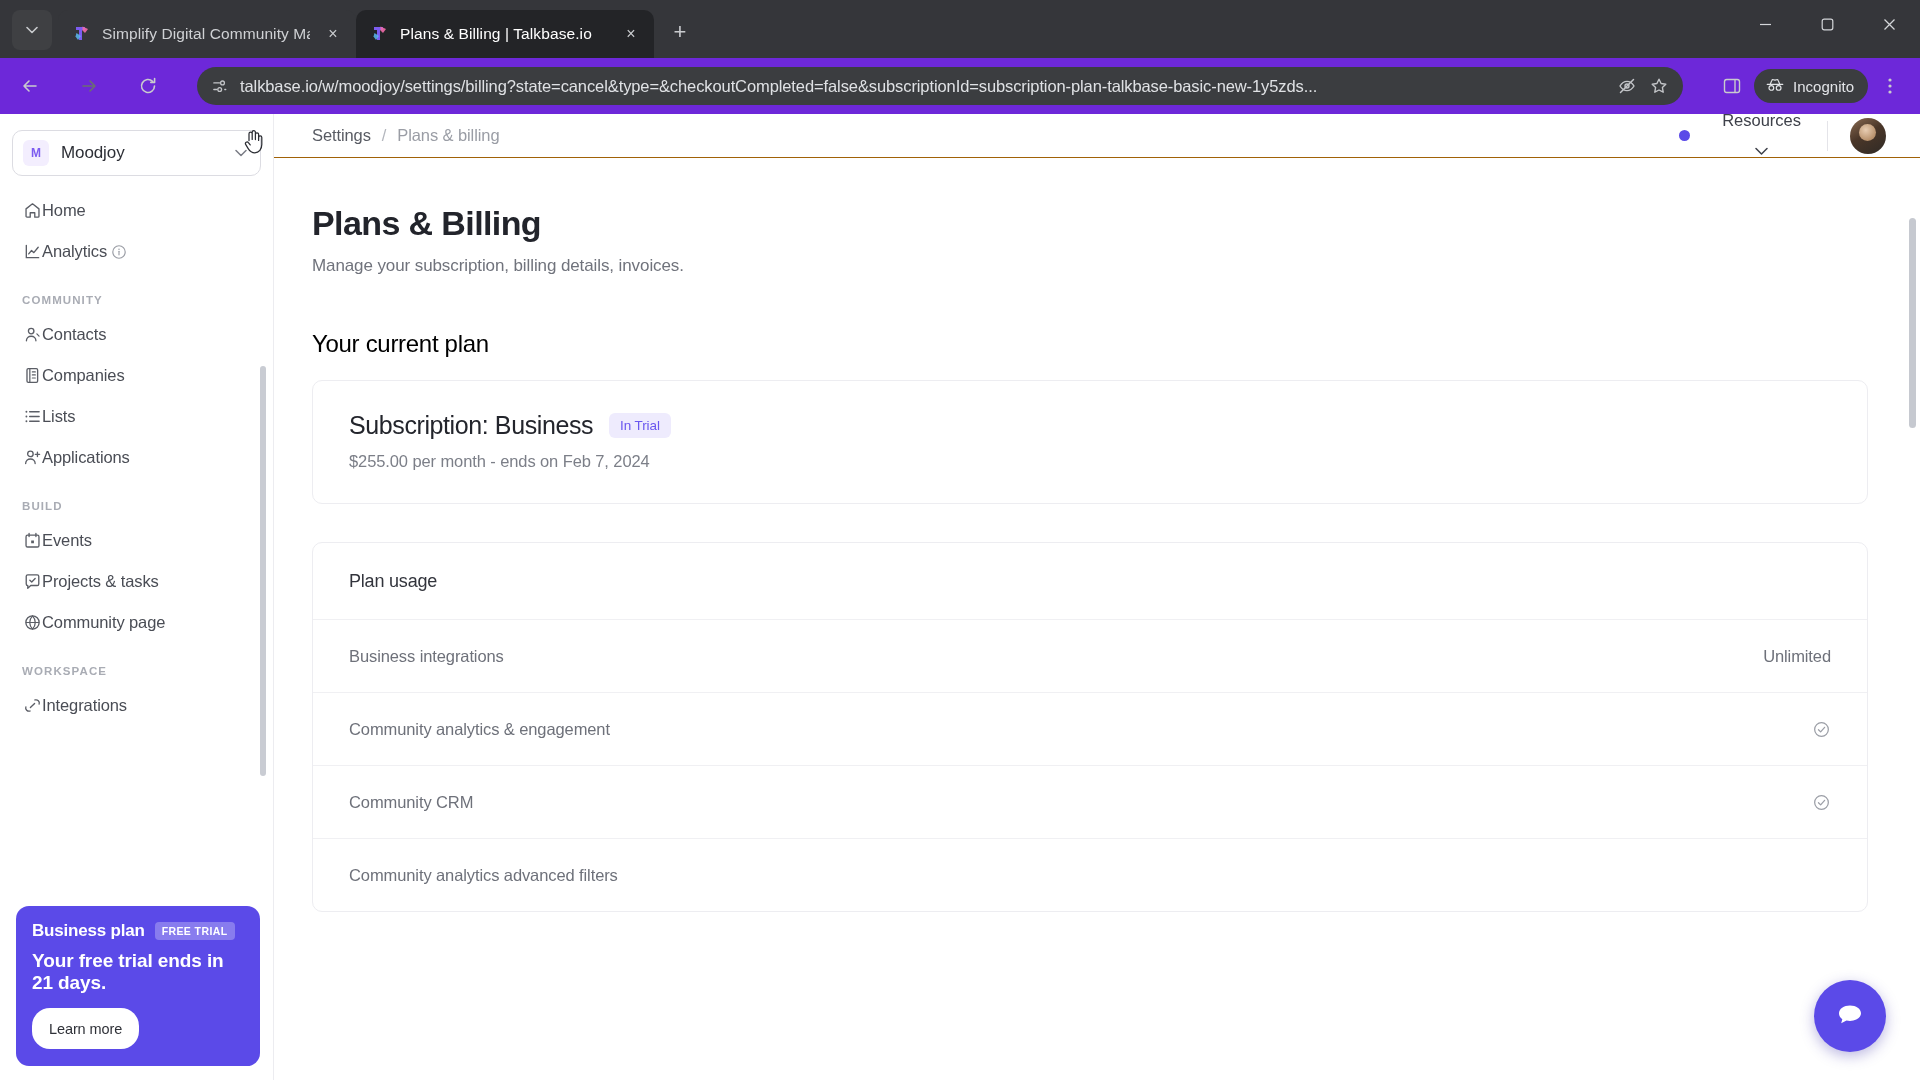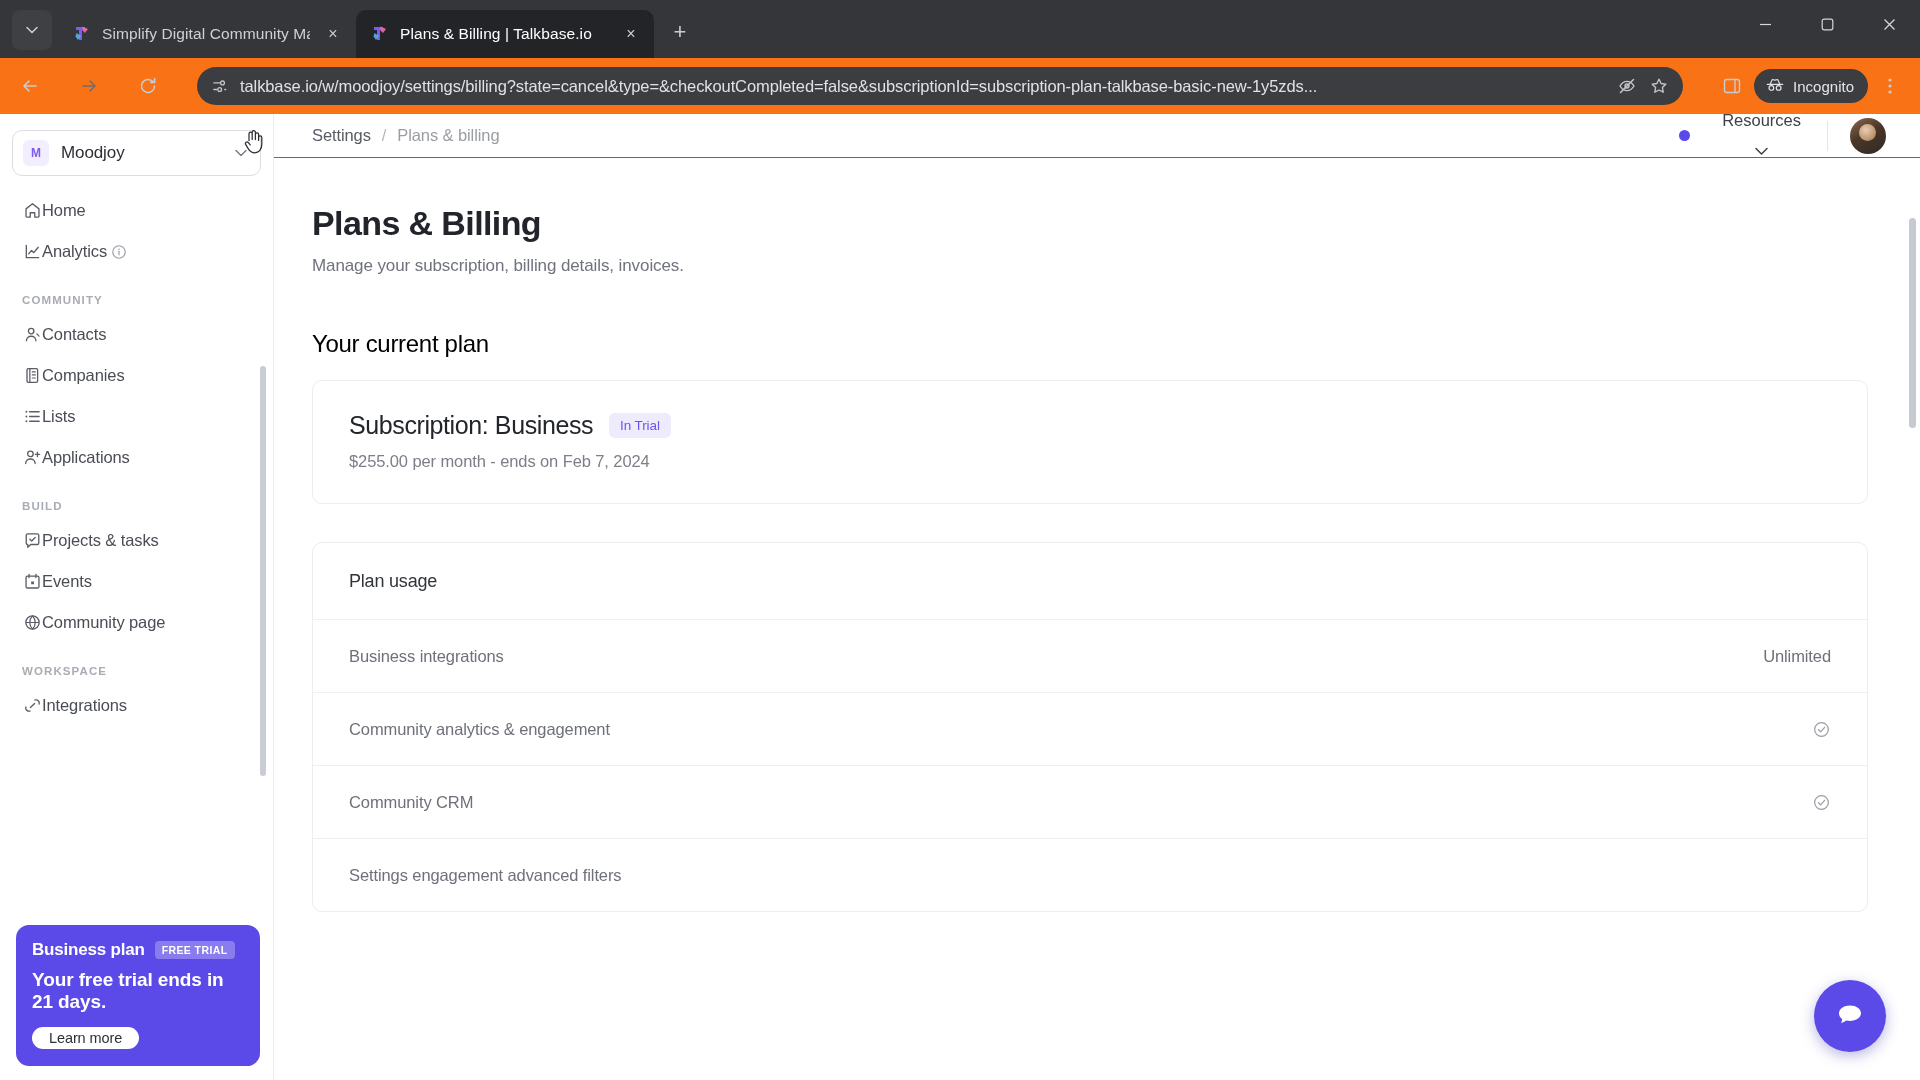--- a/index.html
+++ b/index.html
@@ -45,21 +45,21 @@
     display: flex; align-items: center; justify-content: center;
     color: #c9cbce; font-size: 22px; font-weight: 300;
   }
   .winctrls { margin-left: auto; display: flex; align-items: flex-start; height: 58px; }
   .winbtn {
     width: 62px; height: 48px; display: flex; align-items: center; justify-content: center;
     color: #d4d6d9; font-size: 15px;
   }
 
   .toolbar {
-    height: 56px; flex: 0 0 56px; background: #f97316;
+    height: 56px; flex: 0 0 56px; background: #6d28d9;
     display: flex; align-items: center; padding: 18px 12px; gap: 23px;
   }
   .navbtn {
     width: 36px; height: 36px; border-radius: 50%;
     display: flex; align-items: center; justify-content: center;
     color: #c9cbce;
   }
   .navbtn.disabled { color: #6b6e72; }
   .omnibox {
     flex: 1 1 auto; height: 38px; background: #3b3d40; border-radius: 19px;
@@ -118,21 +118,21 @@
   }
   .promo-row { display: flex; align-items: center; gap: 10px; }
   .promo-title { font-size: 17px; font-weight: 700; letter-spacing: -.2px; }
   .promo-badge {
     background: rgba(255,255,255,.28); border-radius: 4px; padding: 3px 7px;
     font-size: 10.5px; font-weight: 700; letter-spacing: .4px;
   }
   .promo-sub { font-size: 19px; font-weight: 700; margin-top: 9px; letter-spacing: -.1px; }
   .promo-btn {
     margin-top: 14px; background: #fff; color: #2f3138; border-radius: 18px;
-    height: 22px; display: inline-flex; align-items: center; padding: 0 17px;
+    height: 41px; display: inline-flex; align-items: center; padding: 0 17px;
     font-size: 14.5px; letter-spacing: -.1px;
   }
 
   
   .main { flex: 1 1 auto; position: relative; overflow: hidden; background: #fff; }
   .topbar {
     height: 44px; display: flex; align-items: center; padding: 0 34px 0 38px;
     border-bottom: 1px solid #a16207;
   }
   .crumb { font-size: 16.5px; color: #585b63; letter-spacing: -.1px; }
@@ -407,36 +407,36 @@
               </svg>
           </span>
           <span>Applications</span>
         </div>
 
         <div class="nav-section">BUILD</div>
 
         <div class="nav-item">
           <span class="ico">
             <svg width="19" height="19" viewBox="0 0 20 20" fill="none">
-                <path d="M3.4 4.6a1.6 1.6 0 0 1 1.6-1.6h10a1.6 1.6 0 0 1 1.6 1.6v8a1.6 1.6 0 0 1-1.6 1.6H8.2L5 17.2v-3H5a1.6 1.6 0 0 1-1.6-1.6v-8Z" stroke="currentColor" stroke-width="1.4" stroke-linejoin="round"></path>
-                <path d="M7.2 8.6l2 2 3.6-3.8" stroke="currentColor" stroke-width="1.4" stroke-linecap="round" stroke-linejoin="round"></path>
-              </svg>
-          </span>
-          <span>Projects &amp; tasks</span>
-        </div>
-
-        <div class="nav-item">
-          <span class="ico">
-            <svg width="19" height="19" viewBox="0 0 20 20" fill="none">
                 <rect x="3.2" y="4.4" width="13.6" height="12.4" rx="1.6" stroke="currentColor" stroke-width="1.4"></rect>
                 <path d="M6.4 2.6v3.2M13.6 2.6v3.2" stroke="currentColor" stroke-width="1.4" stroke-linecap="round"></path>
                 <rect x="8.6" y="10" width="2.9" height="2.9" fill="currentColor"></rect>
               </svg>
           </span>
           <span>Events</span>
+        </div>
+
+        <div class="nav-item">
+          <span class="ico">
+            <svg width="19" height="19" viewBox="0 0 20 20" fill="none">
+                <path d="M3.4 4.6a1.6 1.6 0 0 1 1.6-1.6h10a1.6 1.6 0 0 1 1.6 1.6v8a1.6 1.6 0 0 1-1.6 1.6H8.2L5 17.2v-3H5a1.6 1.6 0 0 1-1.6-1.6v-8Z" stroke="currentColor" stroke-width="1.4" stroke-linejoin="round"></path>
+                <path d="M7.2 8.6l2 2 3.6-3.8" stroke="currentColor" stroke-width="1.4" stroke-linecap="round" stroke-linejoin="round"></path>
+              </svg>
+          </span>
+          <span>Projects &amp; tasks</span>
         </div>
 
         <div class="nav-item">
           <span class="ico">
             <svg width="19" height="19" viewBox="0 0 20 20" fill="none">
                 <circle cx="10" cy="10" r="7" stroke="currentColor" stroke-width="1.4"></circle>
                 <path d="M3 10h14M10 3c1.9 2 2.9 4.4 2.9 7s-1 5-2.9 7c-1.9-2-2.9-4.4-2.9-7S8.1 5 10 3Z" stroke="currentColor" stroke-width="1.3"></path>
               </svg>
           </span>
           <span>Community page</span>
@@ -528,21 +528,21 @@
               <span class="usage-label">Community CRM</span>
               <span class="check-ico">
                 <svg width="19" height="19" viewBox="0 0 20 20" fill="none">
                     <circle cx="10" cy="10" r="7.2" stroke="currentColor" stroke-width="1.3"></circle>
                     <path d="M6.8 10.2l2.3 2.3 4.2-4.8" stroke="currentColor" stroke-width="1.3" stroke-linecap="round" stroke-linejoin="round"></path>
                   </svg>
               </span>
             </div>
 
             <div class="usage-row">
-              <span class="usage-label">Settings engagement advanced filters</span>
+              <span class="usage-label">Community analytics advanced filters</span>
             </div>
           </div>
         </div>
 
         <div class="main-scrollbar"></div>
       </div>
 
       <div class="chat-fab">
         <svg width="34" height="34" viewBox="0 0 34 34" fill="none">
           <path d="M6 14.2C6 9.9 10.9 6.5 17 6.5s11 3.4 11 7.7-4.9 7.7-11 7.7c-1.2 0-2.4-.13-3.5-.38L8.2 24.2l1.1-3.9C7.2 18.8 6 16.6 6 14.2Z" fill="#ffffff"></path>

